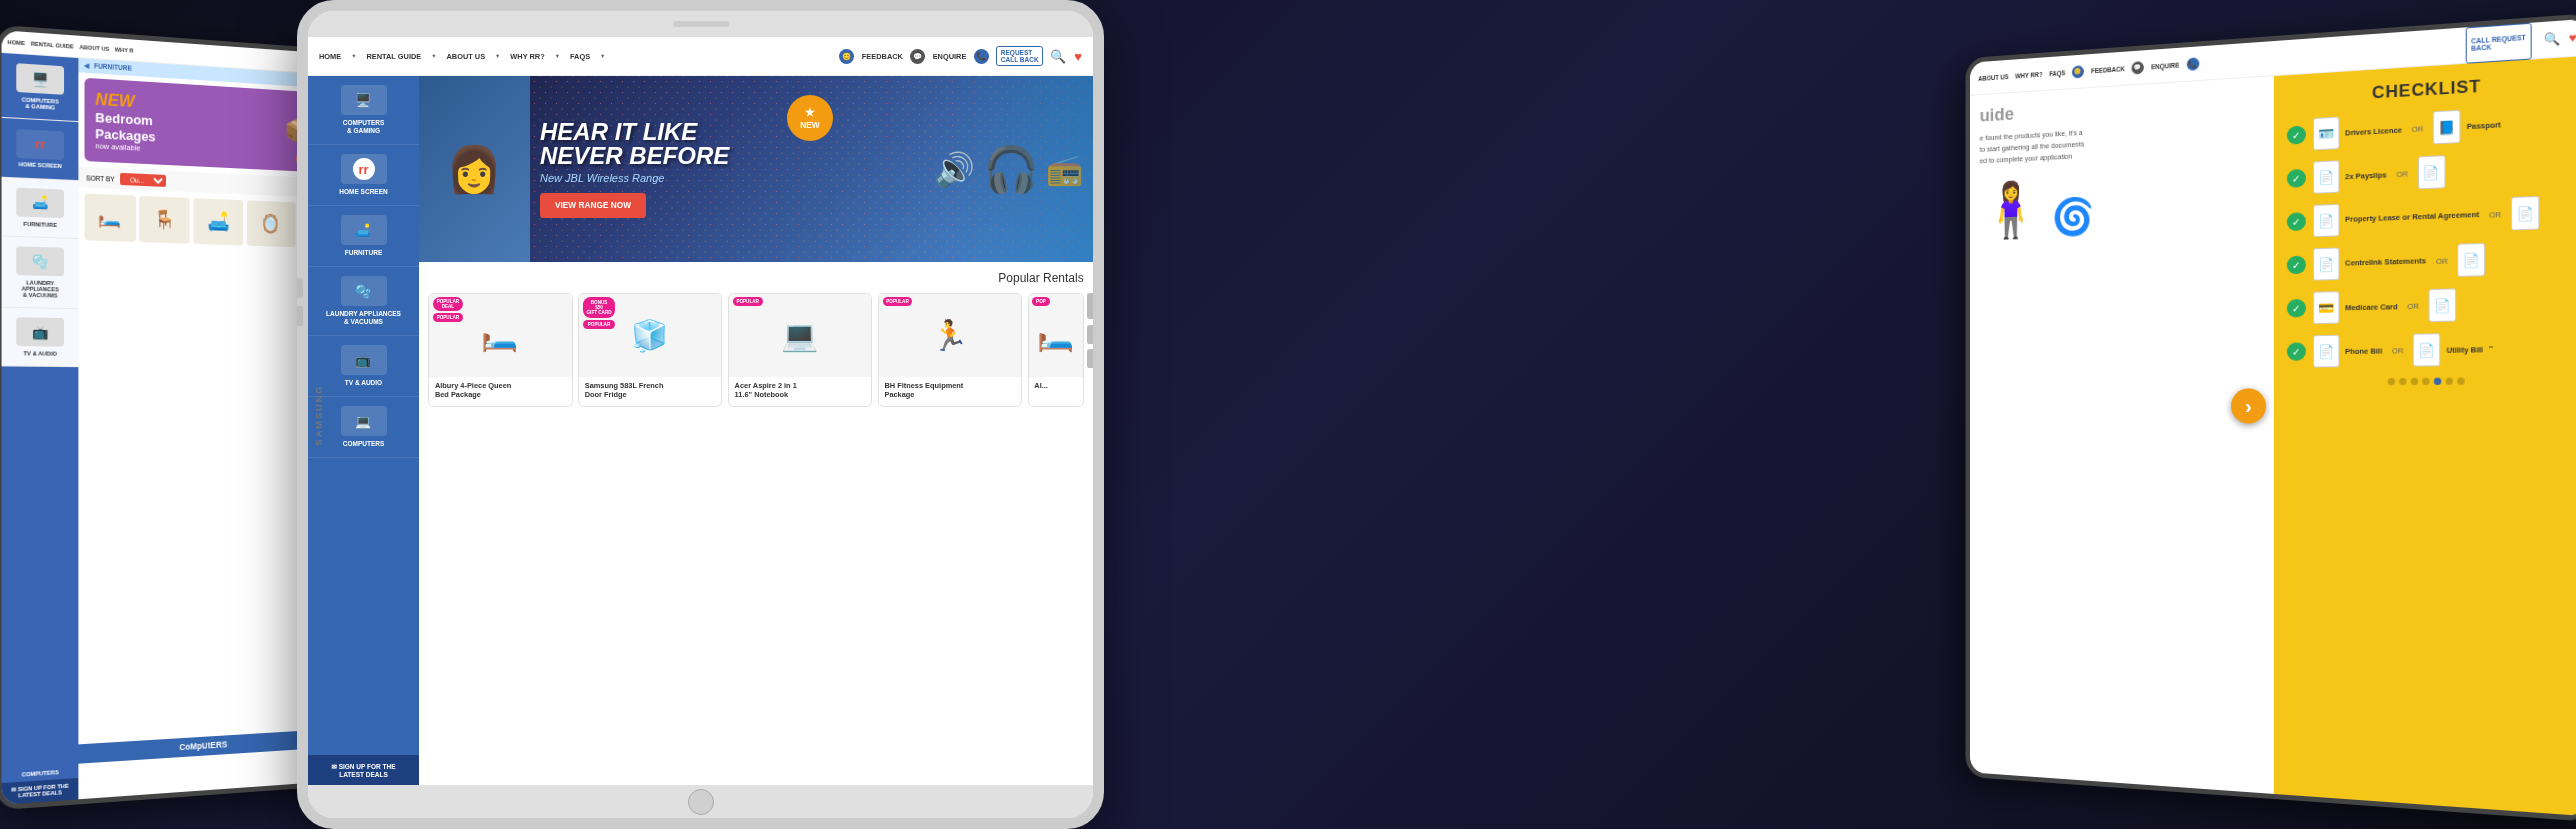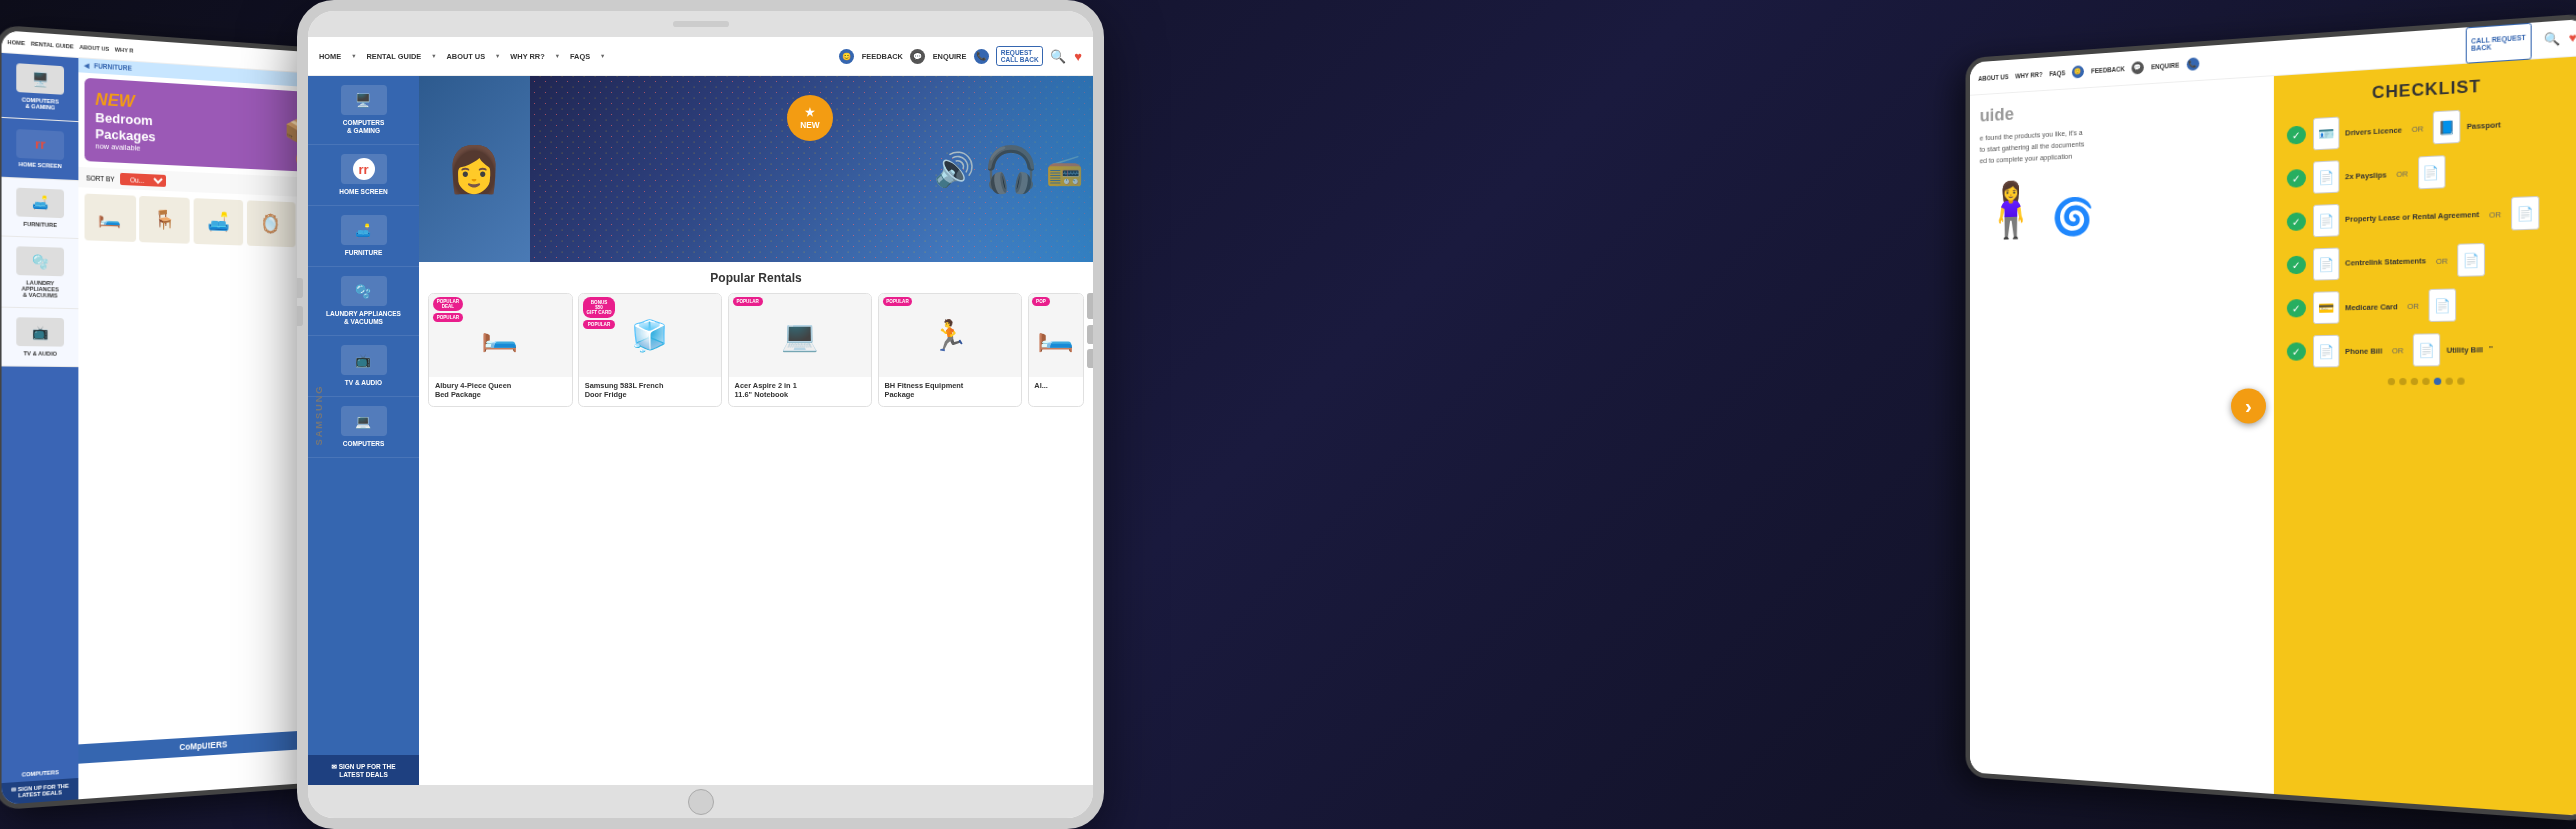--- a/index.html
+++ b/index.html
@@ -241,23 +241,23 @@
       font-size: 9.3px;
     }
 
     
     .popular-section {
       padding: 9.3px;
       flex: 1;
       overflow: hidden;
     }
     .popular-title {
-      text-align: center;
+      text-align: right;
       font-size: 12px;
-      font-weight: bold;
+      font-weight: normal;
       color: #333;
       margin-bottom: 7.4px;
     }
     .popular-grid {
       display: flex;
       gap: 5.6px;
       overflow: hidden;
     }
     .popular-card {
       flex: 1;
@@ -571,20 +571,26 @@
         </div>
       </div>
 
       <div class="center-main">
 
         <div class="hero-banner">
           <div class="hero-bg-dots"></div>
 
           <div style="position:absolute; left:0; top:0; bottom:0; width:111px; background:linear-gradient(135deg, #2d5a8e, #4a7ab5); display:flex; align-items:center; justify-content:center; font-size:45px;">👩</div>
 
+          <div class="hero-text" style="left:121px;">
+            <div class="headline">HEAR IT LIKE</div>
+            <div class="headline">NEVER BEFORE</div>
+            <div class="subline">New JBL Wireless Range</div>
+            <button class="hero-cta">VIEW RANGE NOW</button>
+          </div>
 
           <div class="new-badge-hero">
             <span style="display:flex; flex-direction:column; align-items:center; gap:0.9px;">
               <span style="font-size:11px;">★</span>
               <span style="font-size:8.3px; font-weight:900;">NEW</span>
             </span>
           </div>
 
           <div style="position:absolute; right:9.3px; top:50%; transform:translateY(-50%); display:flex; gap:7.4px; align-items:center;">
             <div style="font-size:33px;">🔊</div>

